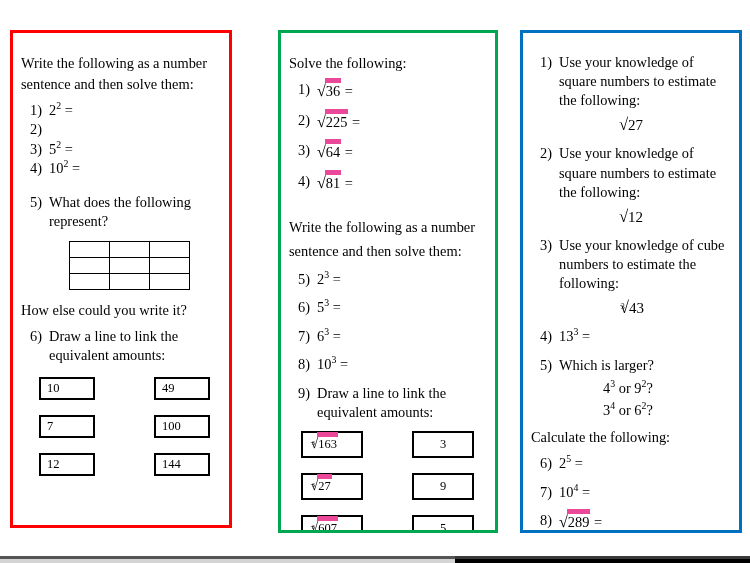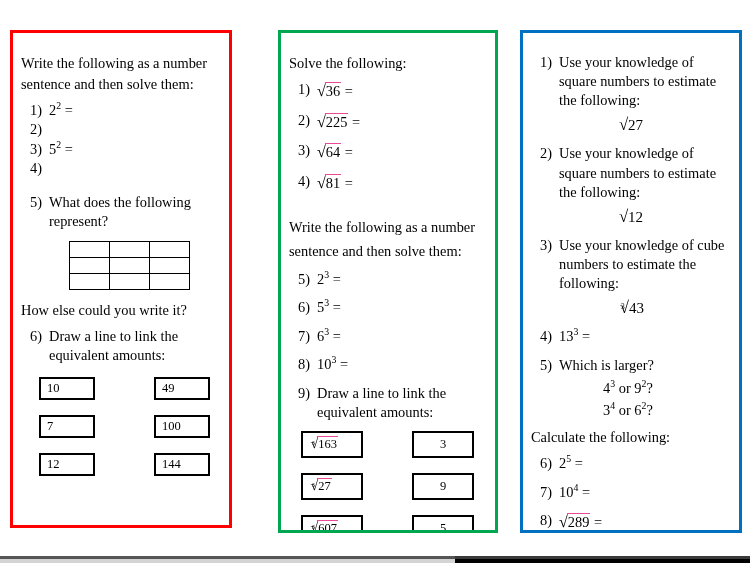--- a/index.html
+++ b/index.html
@@ -77,21 +77,21 @@
   sup {
     font-size: 0.68em;
     vertical-align: super;
     line-height: 0;
   }
 
   
   .rad { display: inline-block; white-space: nowrap; position: relative; }
   .rad .sign { font-size: 1.12em; }
   .rad .rand {
-    border-top: 1px solid #ec4899;
+    border-top: 5px solid #ec4899;
     padding: 0 1px 0 1px;
     margin-left: -1px;
   }
   .rad.nobar .rand { border-top: none; padding-left: 0; margin-left: 0; }
   .rad .idx {
     font-size: 0.5em;
     position: relative;
     top: -0.62em;
     left: 0.42em;
     margin-right: -0.25em;
@@ -176,20 +176,21 @@
       </div>
       <div class="q">
         <span class="num">2)</span>
       </div>
       <div class="q">
         <span class="num">3)</span>
         <span class="body"><span>5</span><sup>2</sup><span> =</span></span>
       </div>
       <div class="q">
         <span class="num">4)</span>
+        <span class="body"><span>10</span><sup>2</sup><span> =</span></span>
       </div>
 
       <div class="gap-lg"></div>
 
       <div class="q">
         <span class="num">5)</span>
         <span class="body multiline">What does the following represent?</span>
       </div>
 
       <table class="grid-figure">

